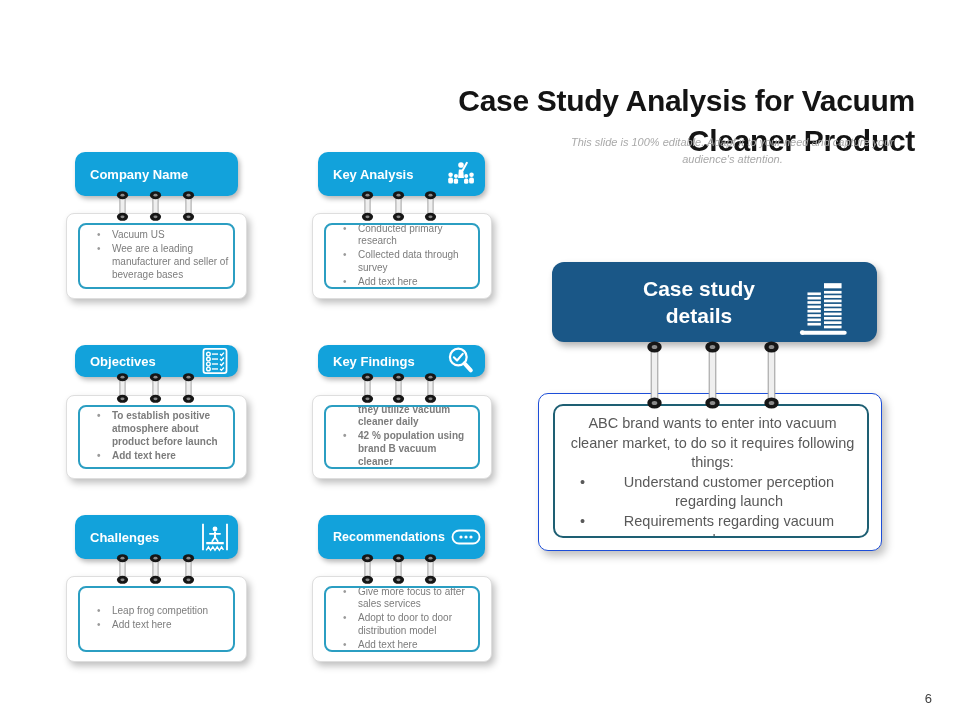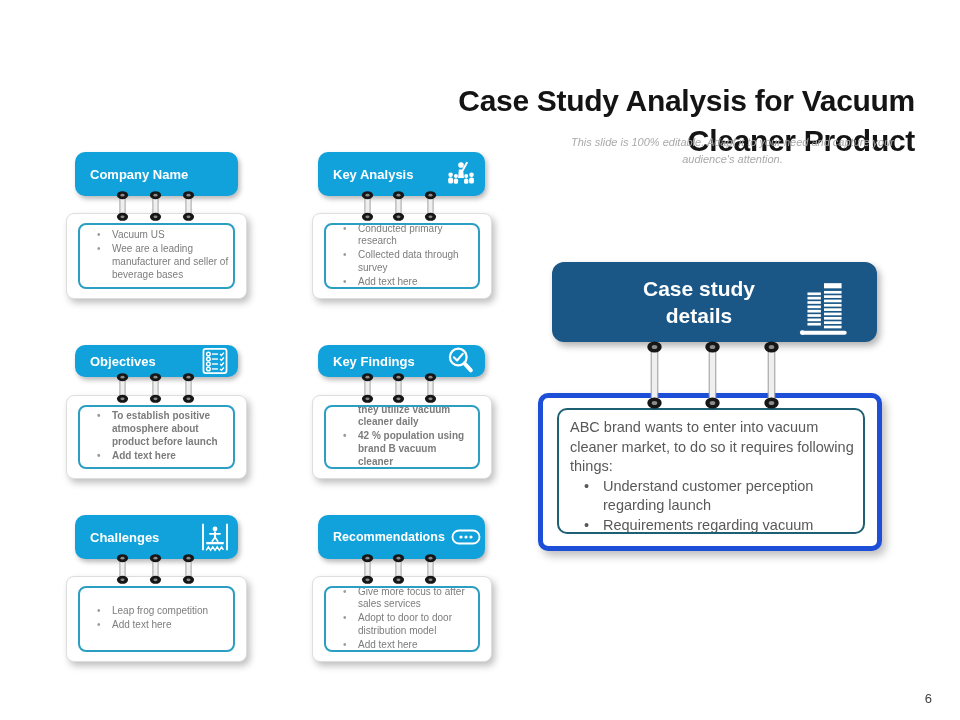--- a/index.html
+++ b/index.html
@@ -62,21 +62,21 @@
     position:absolute;left:552px;top:262px;width:325px;height:80px;background:var(--navy);
     border-radius:12px;z-index:2;box-shadow:3px 4px 7px rgba(0,0,0,.3);
   }
   .big-hdr .lbl{
     position:absolute;left:62px;top:50%;transform:translateY(-50%);width:170px;
     text-align:center;color:#fff;font-weight:700;font-size:21px;line-height:1.3;
   }
   .big-hdr .h-icon{position:absolute;right:22px;top:14px;line-height:0;}
   .big-bdy{
     position:absolute;left:538px;top:393px;width:344px;height:158px;background:#fff;
-    border:5px solid #1d4ed8;border-radius:10px;box-shadow:4px 5px 8px rgba(0,0,0,.25);z-index:1;
+    border:1px solid #1d4ed8;border-radius:10px;box-shadow:4px 5px 8px rgba(0,0,0,.25);z-index:1;text-align:center;
   }
   .big-inner{
     position:absolute;inset:10px 12px 12px 14px;border:2px solid var(--dteal);
     border-radius:10px;padding:8px 8px 4px 11px;overflow:hidden;
   }
   .big-inner p{font-size:14.5px;color:#595959;line-height:1.35;}
   ul.big-bullets{list-style:none;margin:0;padding:0 0 0 33px;}
   ul.big-bullets li{
     position:relative;font-size:14.5px;line-height:1.35;color:#595959;
   }

